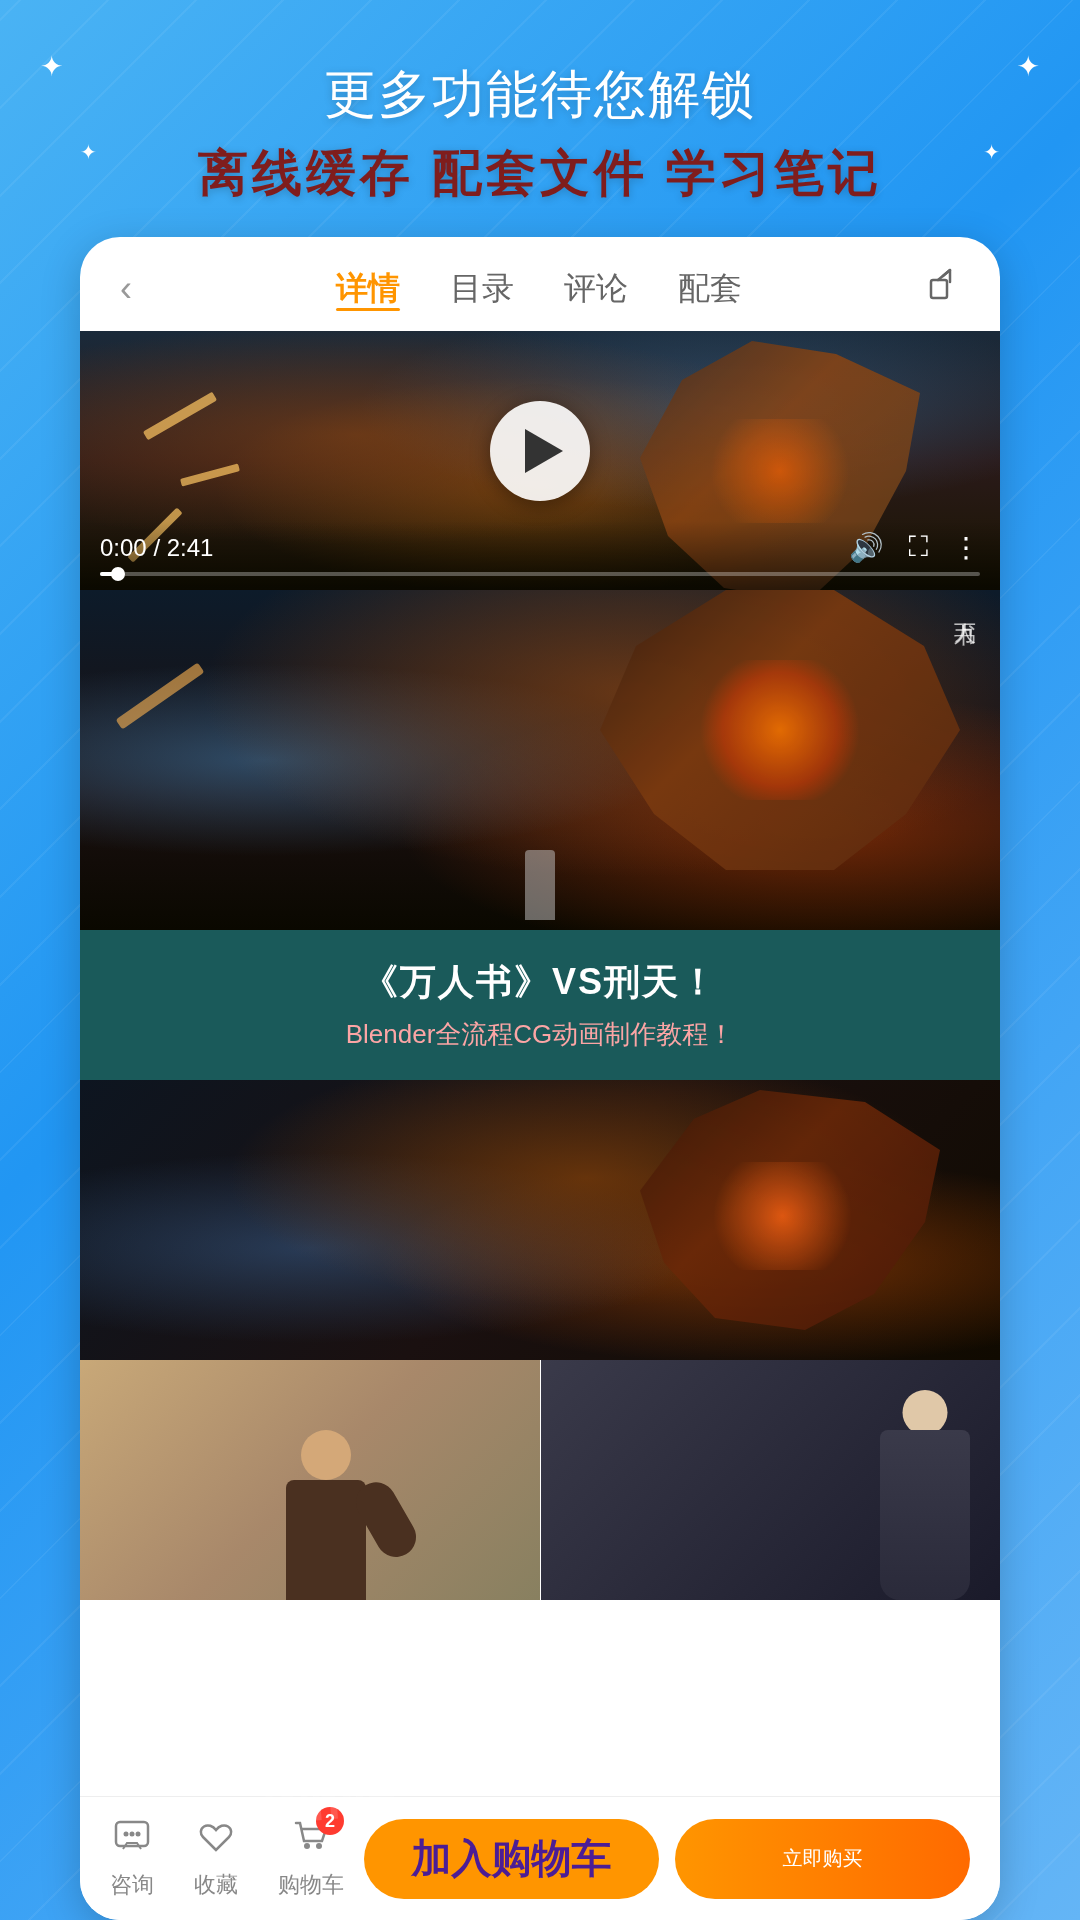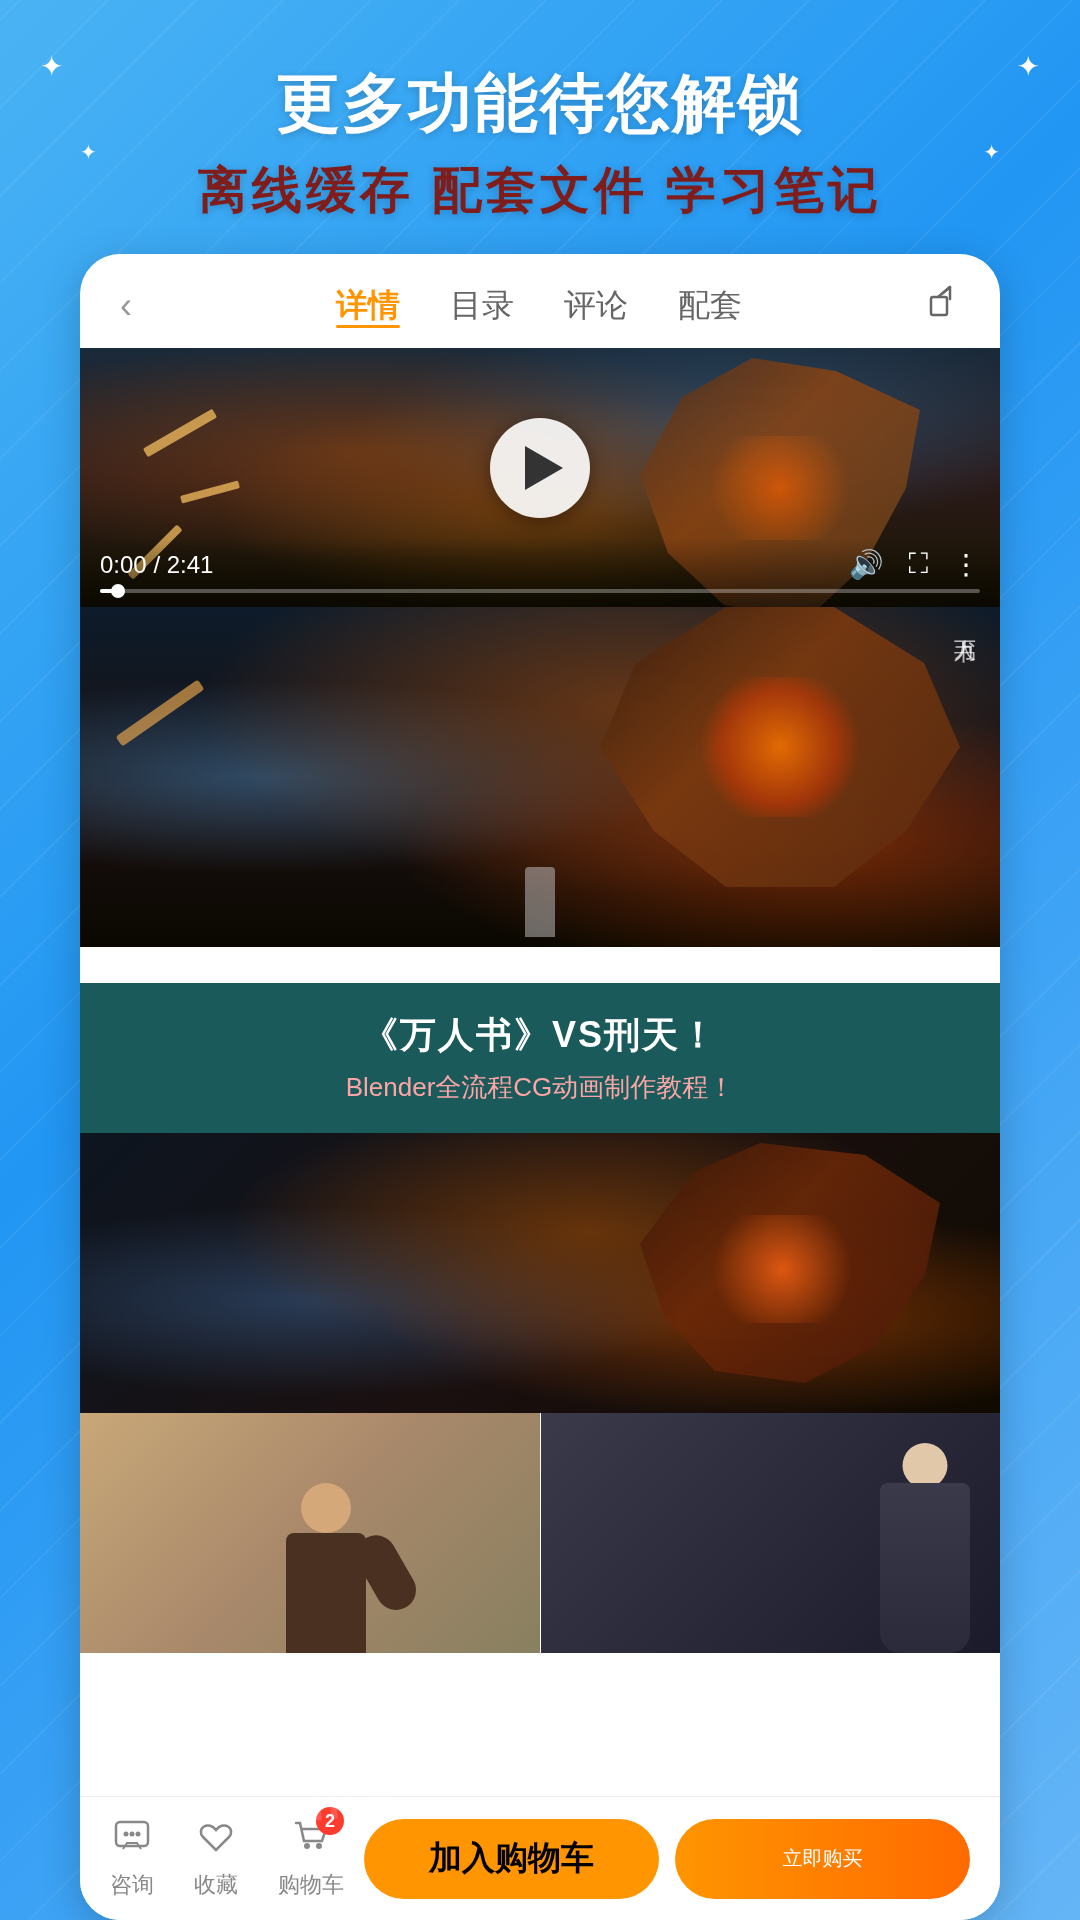--- a/index.html
+++ b/index.html
@@ -42,22 +42,22 @@
     }
 
     
     .header-area {
       padding: 60px 40px 30px;
       text-align: center;
       position: relative;
     }
 
     .header-title {
-      font-size: 64px;
-      font-weight: 700;
+      font-size: 52px;
+      font-weight: 400;
       color: #fff;
       text-shadow: 0 2px 8px rgba(0,0,0,0.2);
       margin-bottom: 10px;
       letter-spacing: 2px;
     }
 
     .header-subtitle {
       font-size: 50px;
       font-weight: 900;
       color: #7f1d1d;
@@ -376,21 +376,20 @@
       right: 20px;
       color: rgba(255,255,255,0.7);
       font-size: 22px;
       writing-mode: vertical-rl;
     }
 
     
     .title-section {
       background: #1a5a5a;
       padding: 28px 30px;
-      margin-top: 36px;
     }
 
     .title-main {
       color: #fff;
       font-size: 36px;
       font-weight: 700;
       text-align: center;
       margin-bottom: 10px;
       letter-spacing: 2px;
     }
@@ -585,24 +584,24 @@
     .bottom-btns {
       display: flex;
       flex: 1;
       gap: 16px;
     }
 
     .btn-cart {
       flex: 1;
       height: 80px;
       background: #ff9500;
-      color: #000000;
+      color: #4c1d95;
       border: none;
       border-radius: 40px;
-      font-size: 33px;
+      font-size: 40px;
       font-weight: 600;
       cursor: pointer;
       display: flex;
       align-items: center;
       justify-content: center;
     }
 
     .btn-buy {
       flex: 1;
       height: 80px;

